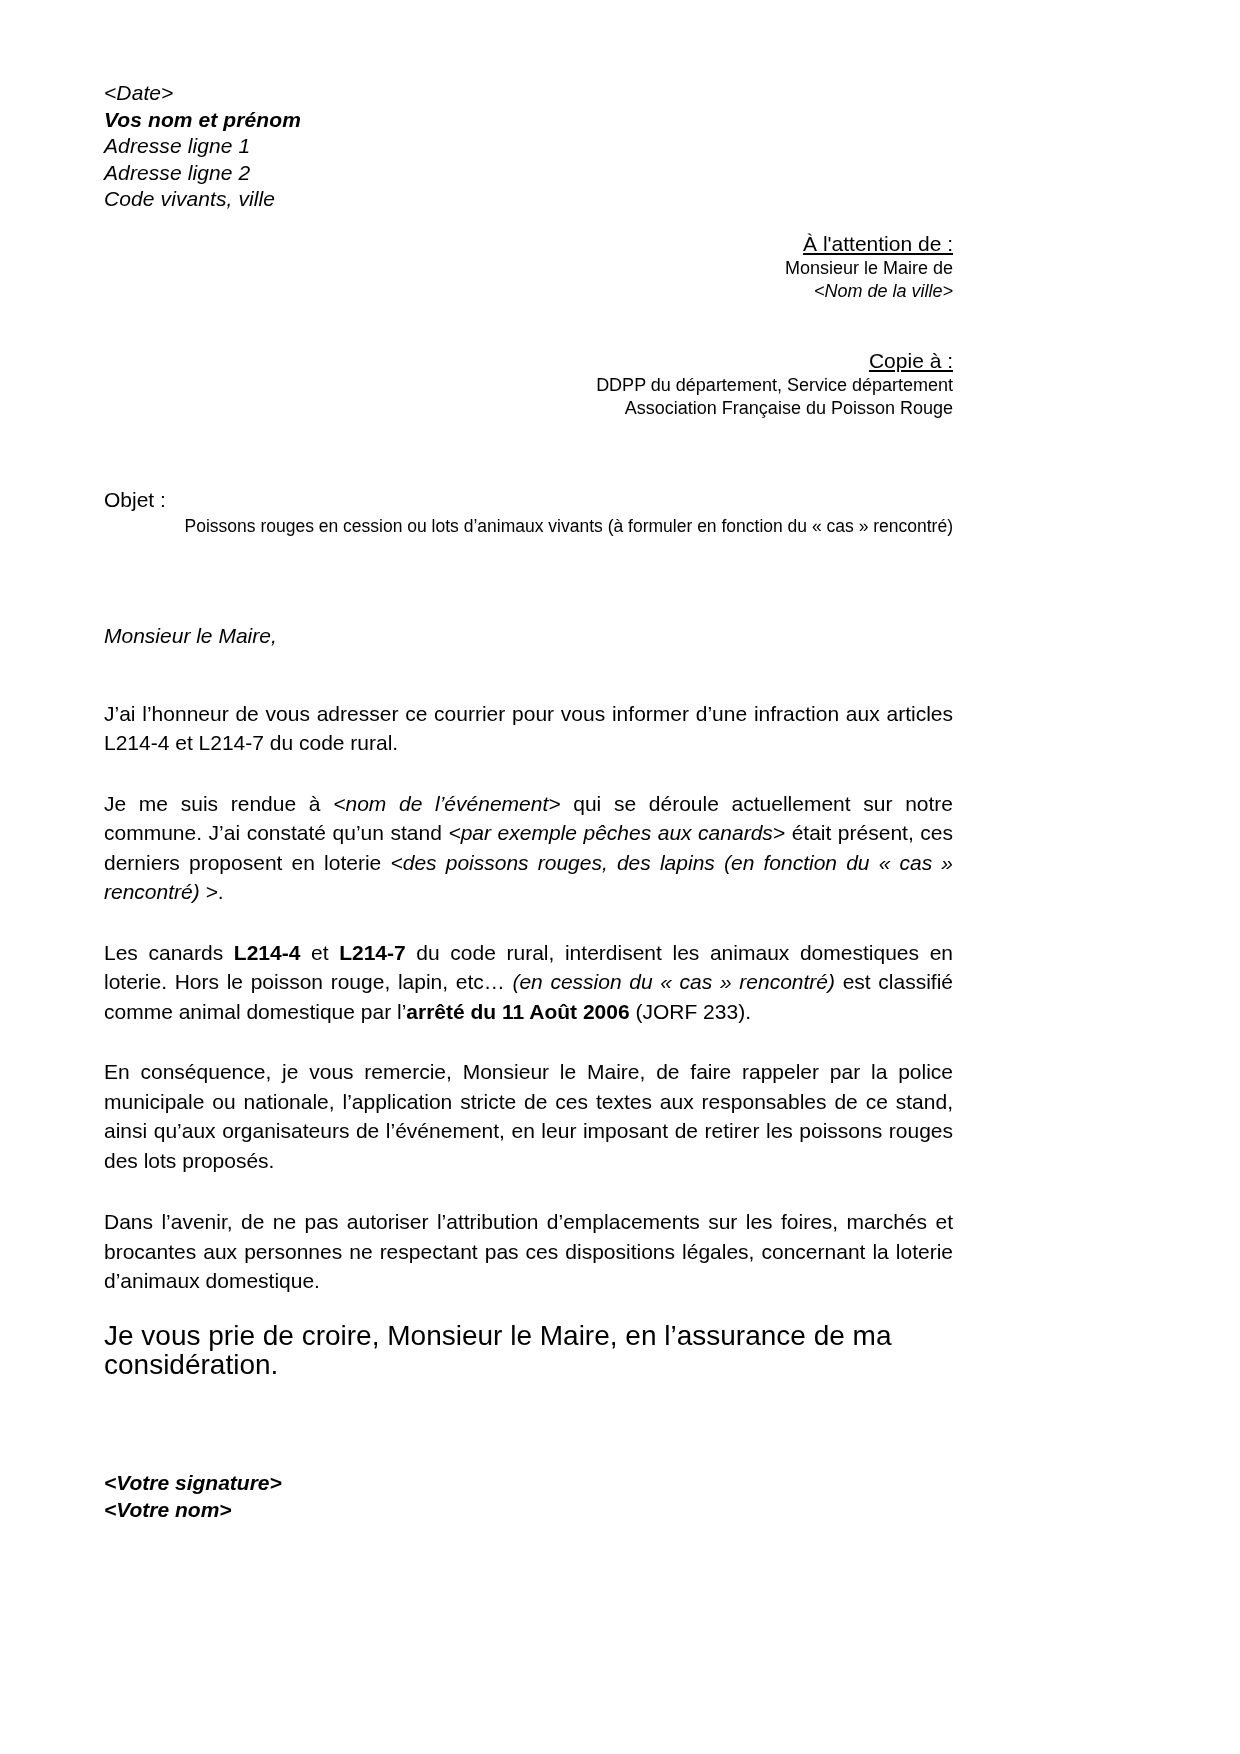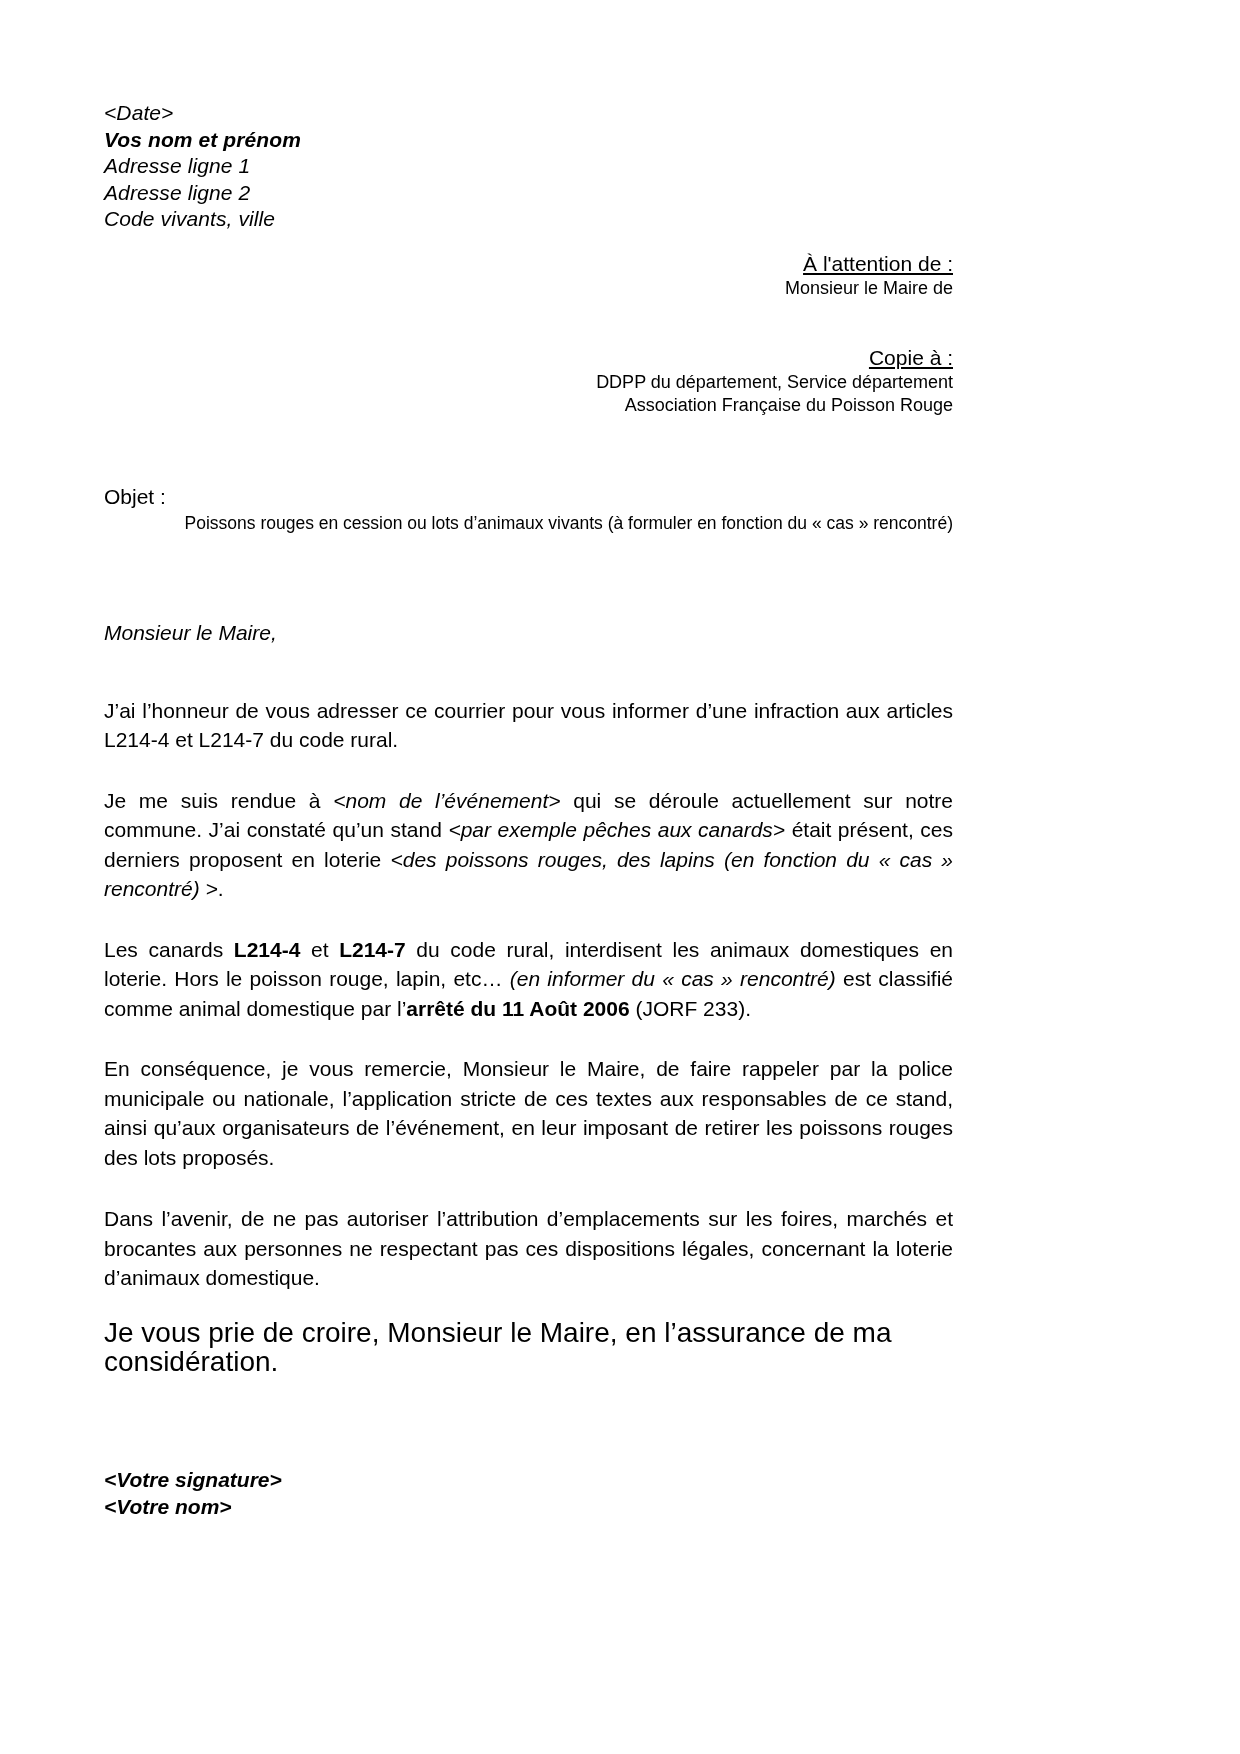--- a/index.html
+++ b/index.html
@@ -13,21 +13,21 @@
     font-family: "Liberation Sans", sans-serif;
     color: #000000;
     -webkit-font-smoothing: antialiased;
   }
   .page {
     position: relative;
     width: 1061px;
     height: 1754px;
     background: #ffffff;
     box-sizing: border-box;
-    padding: 100px 108px 0 104px;
+    padding: 80px 108px 0 104px;
   }
 
   
   .sender {
     font-style: italic;
     font-size: 21px;
     line-height: 26.5px;
     letter-spacing: 0.1px;
   }
   .sender .name {
@@ -123,20 +123,21 @@
     <div>&lt;Date&gt;</div>
     <div class="name">Vos nom et prénom</div>
     <div>Adresse ligne 1</div>
     <div>Adresse ligne 2</div>
     <div>Code vivants, ville</div>
   </div>
 
   <div class="right-block attn-block">
     <div class="rb-title">À l'attention de :</div>
     <div class="rb-line">Monsieur le Maire de</div>
+    <div class="rb-line italic">&lt;Nom de la ville&gt;</div>
   </div>
 
   <div class="right-block copie-block">
     <div class="rb-title">Copie à :</div>
     <div class="rb-line">DDPP du département, Service département</div>
     <div class="rb-line">Association Française du Poisson Rouge</div>
   </div>
 
   <div class="objet-block">
     <div class="objet-label">Objet :</div>
@@ -144,21 +145,21 @@
   </div>
 
   <div class="salutation">Monsieur le Maire,</div>
 
   <div class="body-text">
 
     <p class="para loose"><span>J’ai l’honneur de vous adresser ce courrier pour vous informer d’une infraction aux articles L214-4 et L214-7 du code rural.</span></p>
 
     <p class="para loose"><span>Je me suis rendue à </span><i>&lt;nom de l’événement&gt;</i><span> qui se déroule actuellement sur notre commune. J’ai constaté qu’un stand </span><i>&lt;par exemple pêches aux canards&gt;</i><span> était présent, ces derniers proposent en loterie </span><i>&lt;des poissons rouges, des lapins (en fonction du « cas » rencontré) &gt;</i><span>.</span></p>
 
-    <p class="para loose"><span>Les canards </span><b>L214-4</b><span> et </span><b>L214-7</b><span> du code rural, interdisent les animaux domestiques en loterie. Hors le poisson rouge, lapin, etc… </span><i>(en informer du « cas » rencontré)</i><span> est classifié comme animal domestique par l’</span><b>arrêté du 11 Août 2006</b><span> (JORF 233).</span></p>
+    <p class="para loose"><span>Les canards </span><b>L214-4</b><span> et </span><b>L214-7</b><span> du code rural, interdisent les animaux domestiques en loterie. Hors le poisson rouge, lapin, etc… </span><i>(en cession du « cas » rencontré)</i><span> est classifié comme animal domestique par l’</span><b>arrêté du 11 Août 2006</b><span> (JORF 233).</span></p>
 
     <p class="para loose"><span>En conséquence, je vous remercie, Monsieur le Maire, de faire rappeler par la police municipale ou nationale, l’application stricte de ces textes aux responsables de ce stand, ainsi qu’aux organisateurs de l’événement, en leur imposant de retirer les poissons rouges des lots proposés.</span></p>
 
     <p class="para gap-lg"><span>Dans l’avenir, de ne pas autoriser l’attribution d’emplacements sur les foires, marchés et brocantes aux personnes ne respectant pas ces dispositions légales, concernant la loterie d’animaux domestique.</span></p>
 
   </div>
 
   <div class="closing">Je vous prie de croire, Monsieur le Maire, en l’assurance de ma considération.</div>
 
   <div class="signature">

